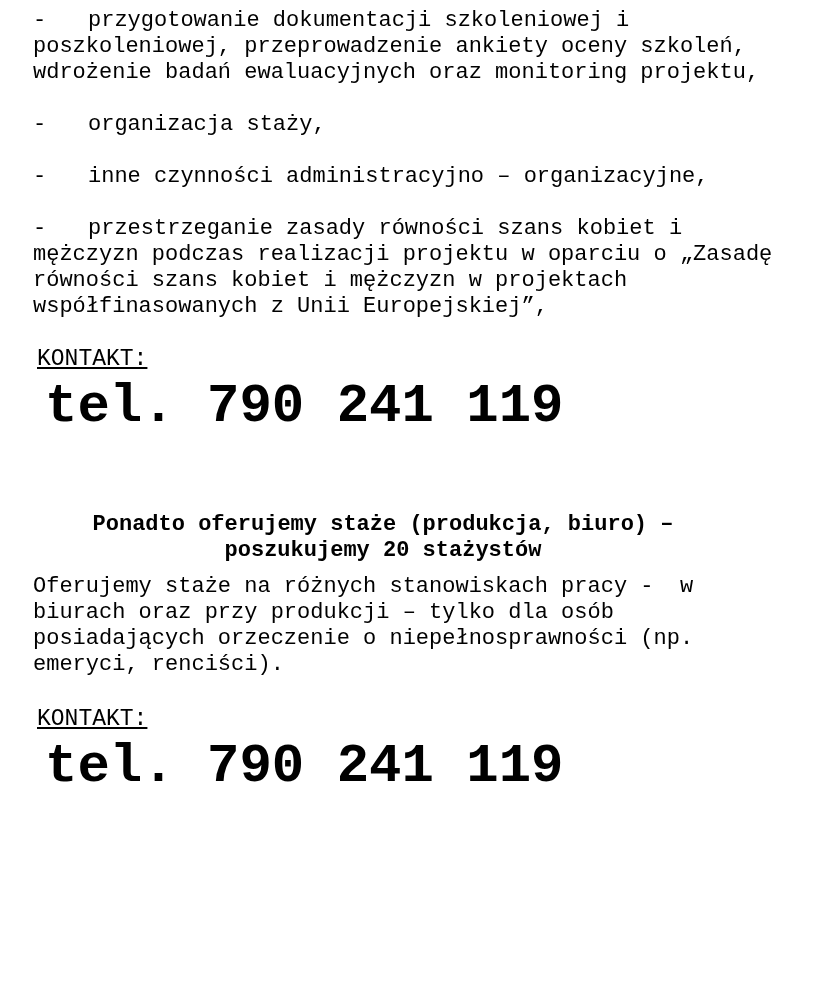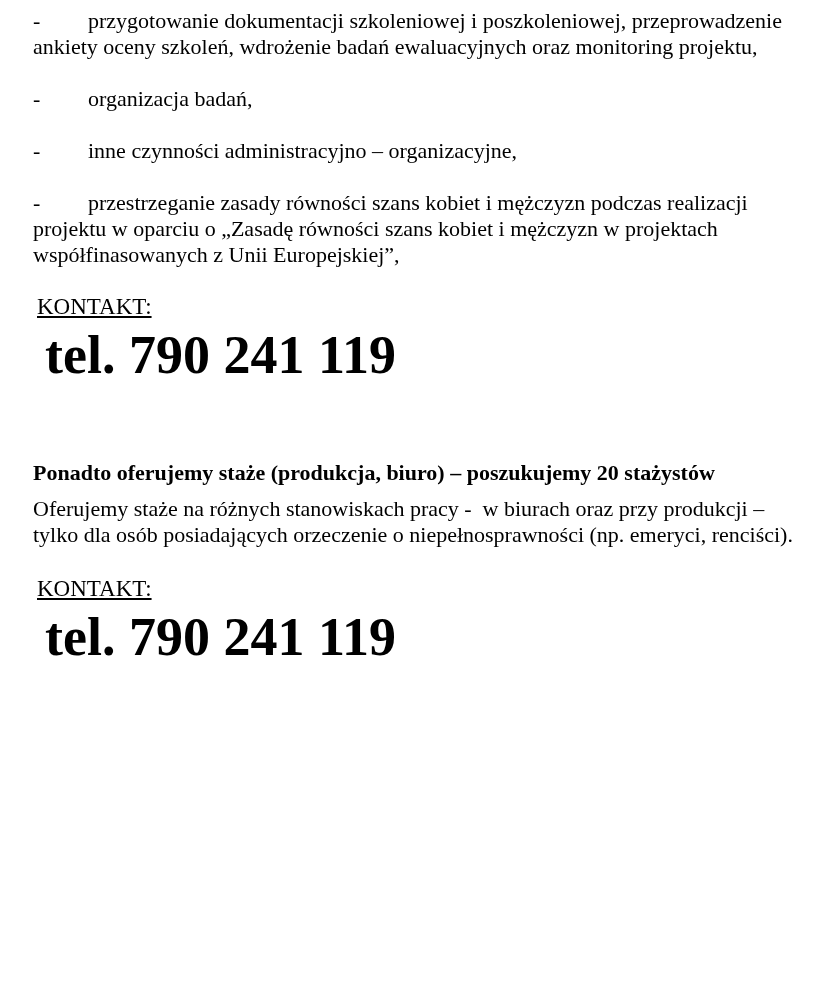--- a/index.html
+++ b/index.html
@@ -8,21 +8,21 @@
     background: #ffffff;
   }
   .page {
     position: relative;
     width: 837px;
     height: 989px;
     box-sizing: border-box;
     padding: 8px 39px 0 33px;
     background: #ffffff;
     color: #000000;
-    font-family: Liberation Serif, serif;
+    font-family: Liberation Mono, monospace;
     font-size: 22px;
     line-height: 26px;
     overflow: hidden;
   }
   p { margin: 0; }
   .bullet {
     margin: 0 0 26px 0;
     white-space: pre-wrap;
   }
   .dash {
@@ -39,34 +39,35 @@
     font-size: 54px;
     line-height: 46px;
     font-weight: 700;
     margin: 12px;
   }
   .offer-heading {
     font-weight: 700;
     max-width: 700px;
     margin: 82px 0 0 0;
     white-space: pre-wrap;
+    text-align: center;
   }
   .offer-body {
     margin: 10px 0 28px 0;
     white-space: pre-wrap;
   }
 </style>
 </head>
 <body>
 
 <div class="page">
 
   <p class="bullet"><span class="dash">-</span><span>przygotowanie dokumentacji szkoleniowej i poszkoleniowej, przeprowadzenie ankiety oceny szkoleń, wdrożenie badań ewaluacyjnych oraz monitoring projektu,</span></p>
 
-  <p class="bullet"><span class="dash">-</span><span>organizacja badań,</span></p>
+  <p class="bullet"><span class="dash">-</span><span>organizacja staży,</span></p>
 
 
 
 
   <p class="bullet"><span class="dash">-</span><span>inne czynności administracyjno – organizacyjne,</span></p>
 
   <p class="bullet"><span class="dash">-</span><span>przestrzeganie zasady równości szans kobiet i mężczyzn podczas realizacji projektu w oparciu o „Zasadę równości szans kobiet i mężczyzn w projektach współfinasowanych z Unii Europejskiej”,</span></p>
 
 
   <p class="kontakt">KONTAKT:</p>

